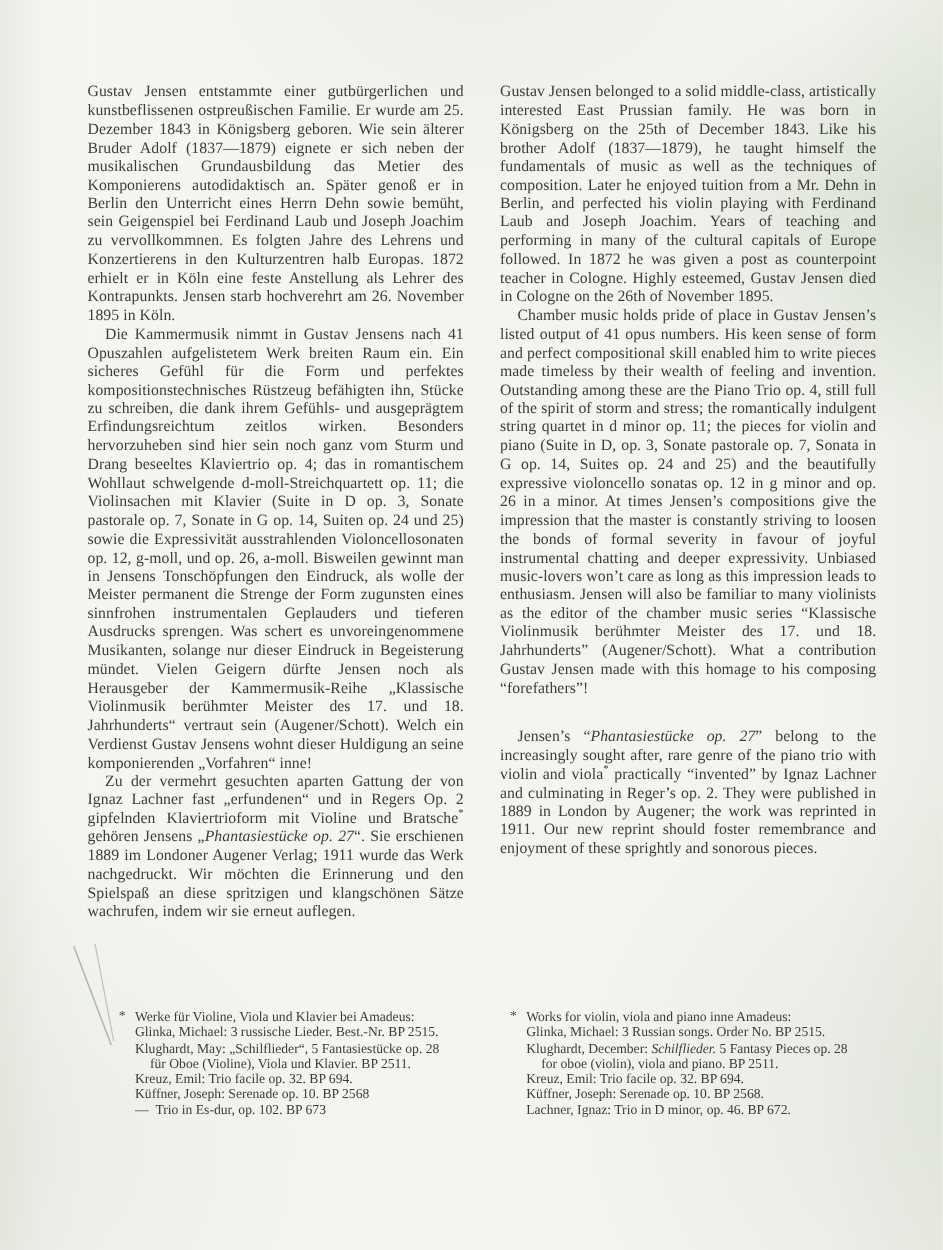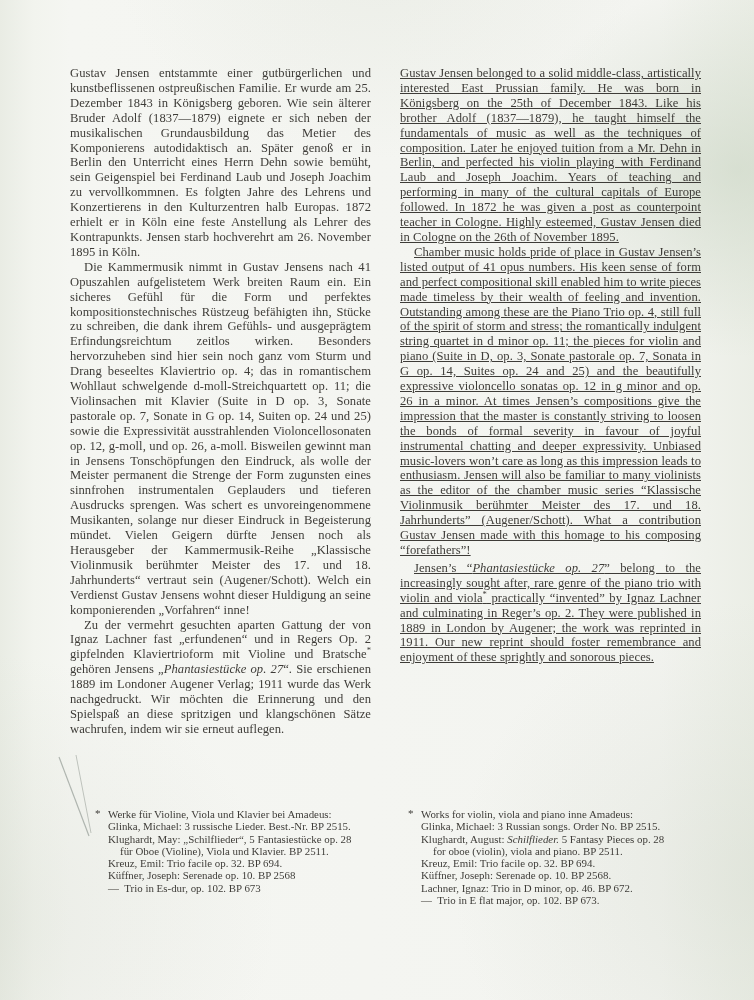--- a/index.html
+++ b/index.html
@@ -27,24 +27,24 @@
     top: 66px;
     width: 301px;
     font-family: "Liberation Serif", "DejaVu Serif", serif;
     font-size: 12.6px;
     line-height: 14.9px;
     color: #3e3c38;
     text-align: justify;
     letter-spacing: 0.05px;
   }
   .col-left  { left: 70px; }
-  .col-right { left: 400px; text-decoration: underline; }
+  .col-right { left: 400px; }
   .para { margin: 0; text-indent: 0; }
   .para.indent { text-indent: 14px; }
-  .para.gap { margin-top: 3px; }
+  .para.gap { margin-top: 24px; }
   .it { font-style: italic; }
   sup { font-size: 68%; line-height: 0; }
   .footnote {
     position: absolute;
     top: 808px;
     width: 282px;
     font-family: "Liberation Serif", "DejaVu Serif", serif;
     font-size: 10.9px;
     line-height: 12.3px;
     color: #3e3c38;
@@ -106,22 +106,21 @@
         <div class="fn-line"><span>— Trio in Es-dur, op. 102. BP 673</span></div>
       </div>
   </div>
 
   <div class="footnote fn-right" lang="en">
     <span class="fn-marker">*</span>
     <div>
 
     <div class="fn-line"><span>Works for violin, viola and piano inne Amadeus:</span></div>
         <div class="fn-line"><span>Glinka, Michael: 3 Russian songs. Order No. BP 2515.</span></div>
-        <div class="fn-line"><span>Klughardt, August: </span><span class="it">Schilflieder.</span><span> 5 Fantasy Pieces op. 28</span></div>
+        <div class="fn-line"><span>Klughardt, December: </span><span class="it">Schilflieder.</span><span> 5 Fantasy Pieces op. 28</span></div>
         <div class="fn-line hang2"><span>for oboe (violin), viola and piano. BP 2511.</span></div>
         <div class="fn-line"><span>Kreuz, Emil: Trio facile op. 32. BP 694.</span></div>
         <div class="fn-line"><span>Küffner, Joseph: Serenade op. 10. BP 2568.</span></div>
         <div class="fn-line"><span>Lachner, Ignaz: Trio in D minor, op. 46. BP 672.</span></div>
-        <div class="fn-line"><span>— Trio in E flat major, op. 102. BP 673.</span></div>
       </div>
   </div>
 
 </div>
 
 </body></html>

